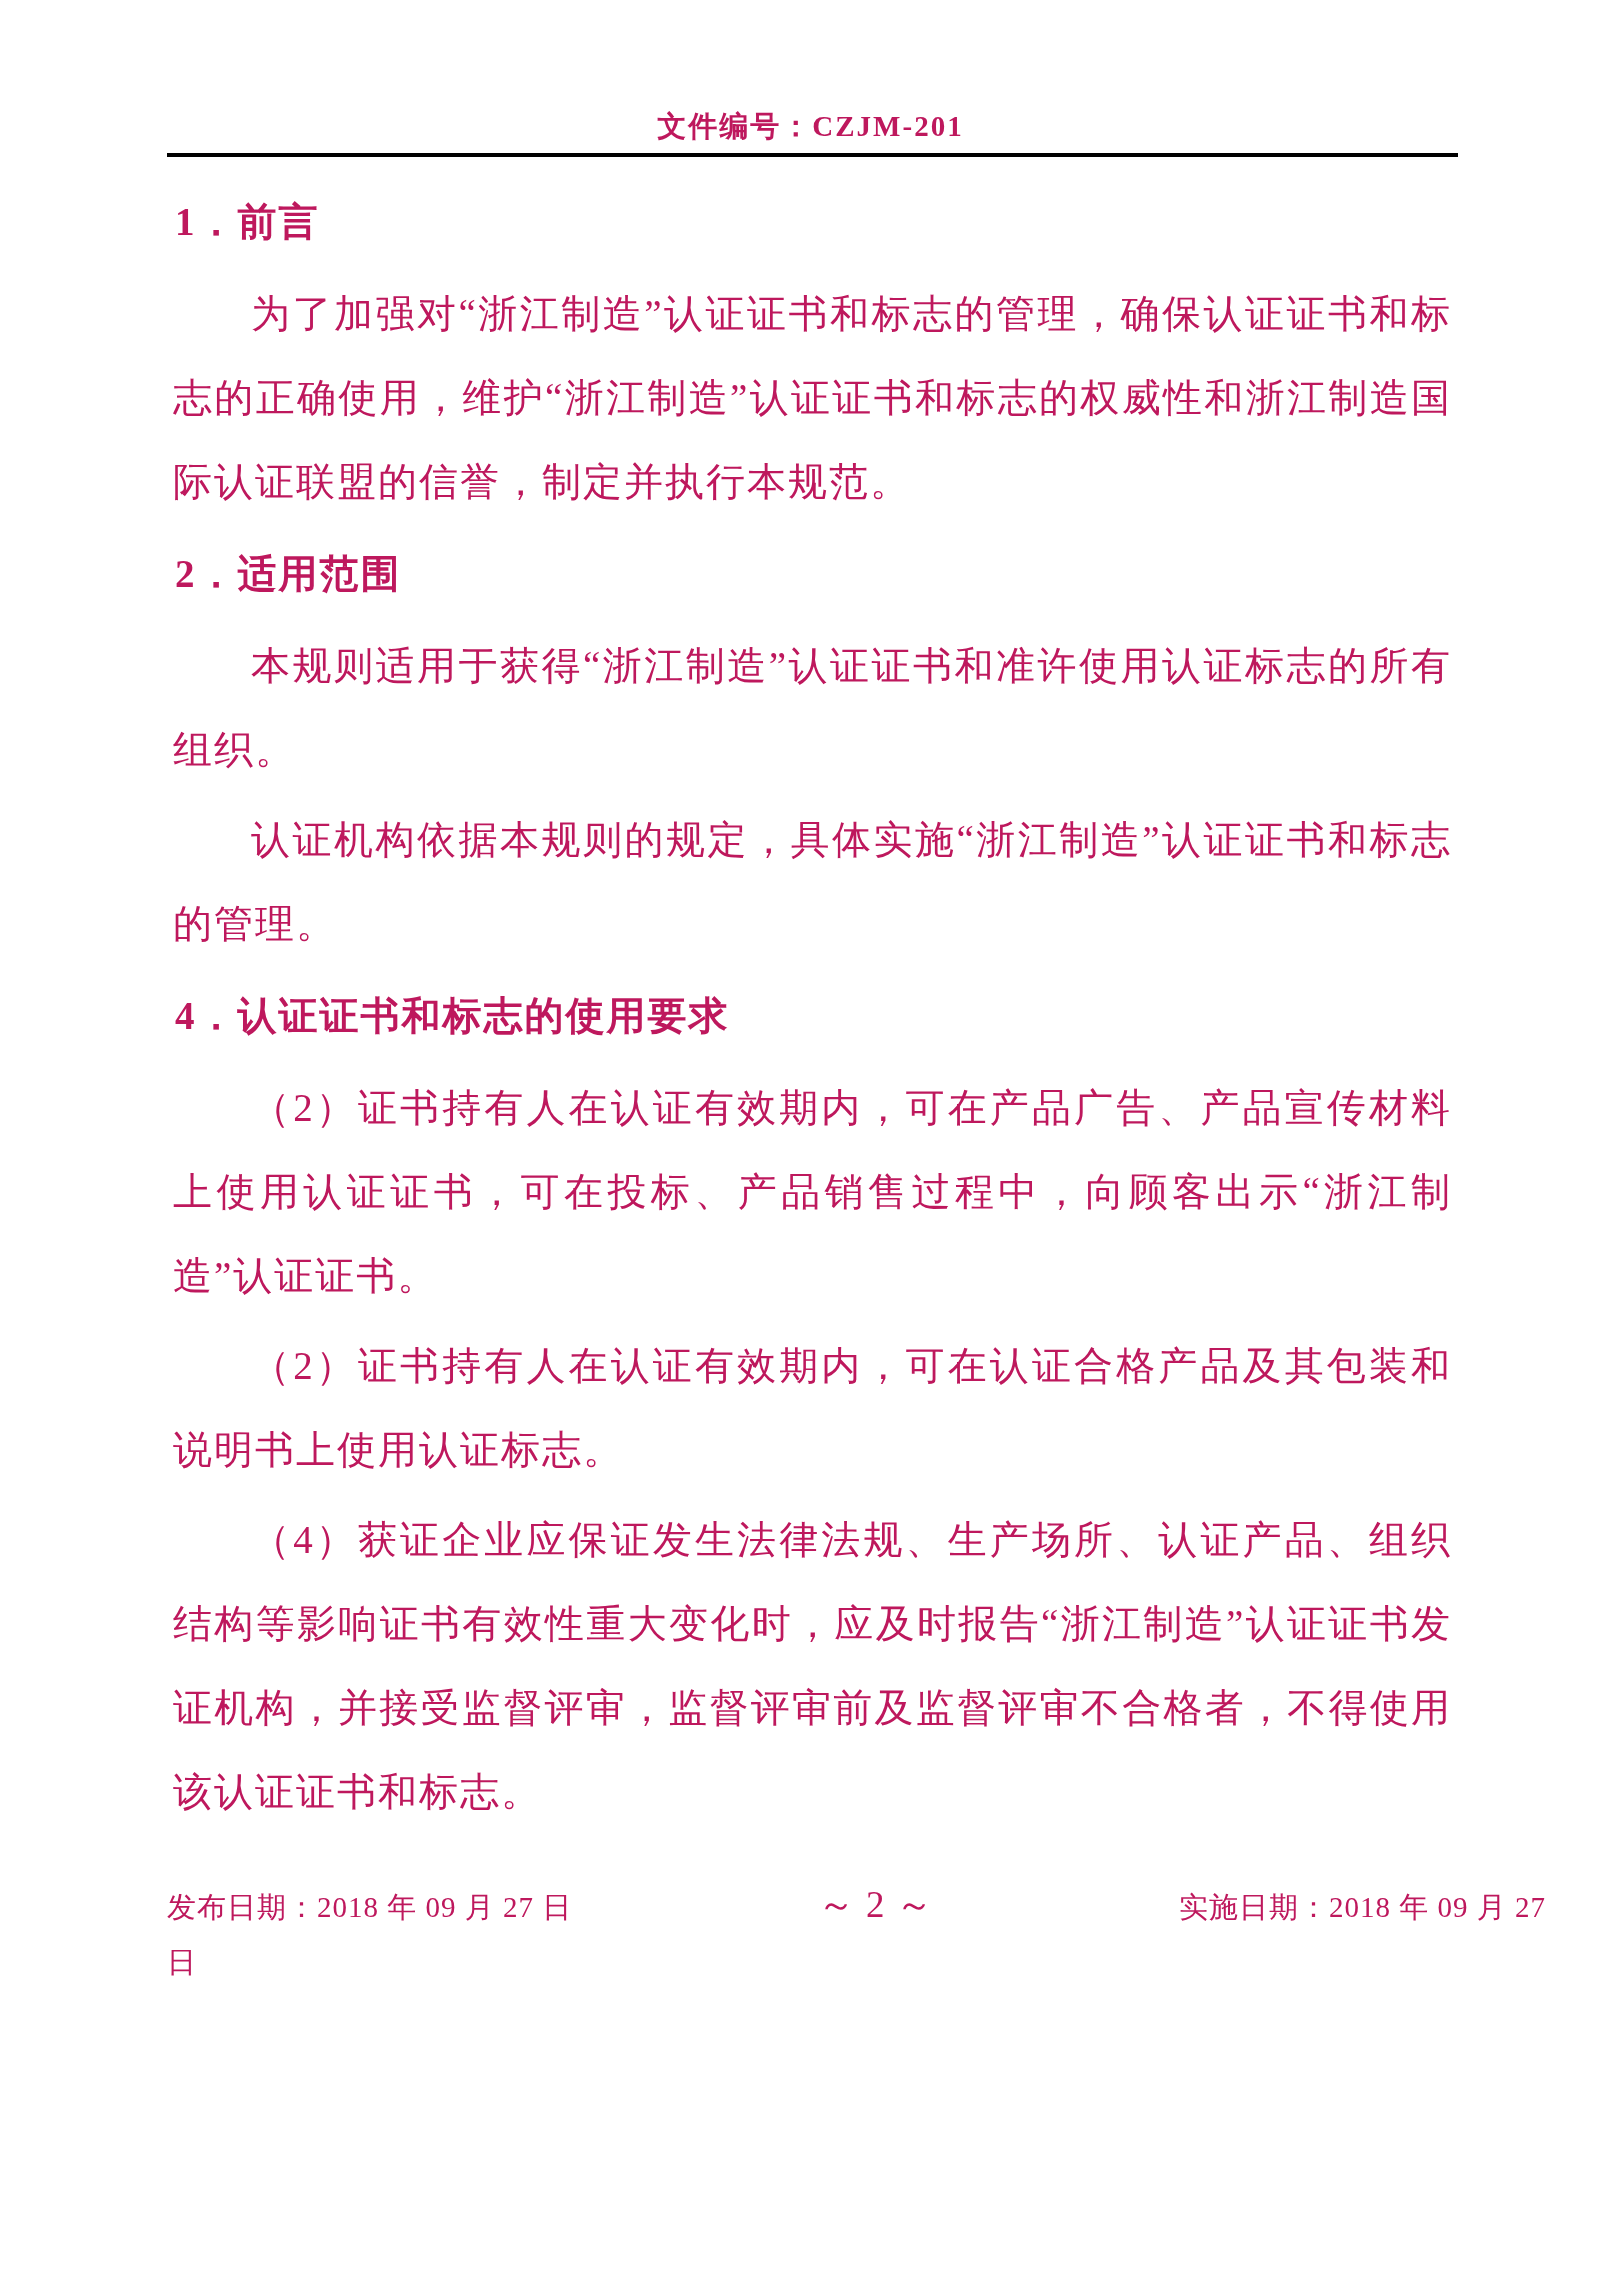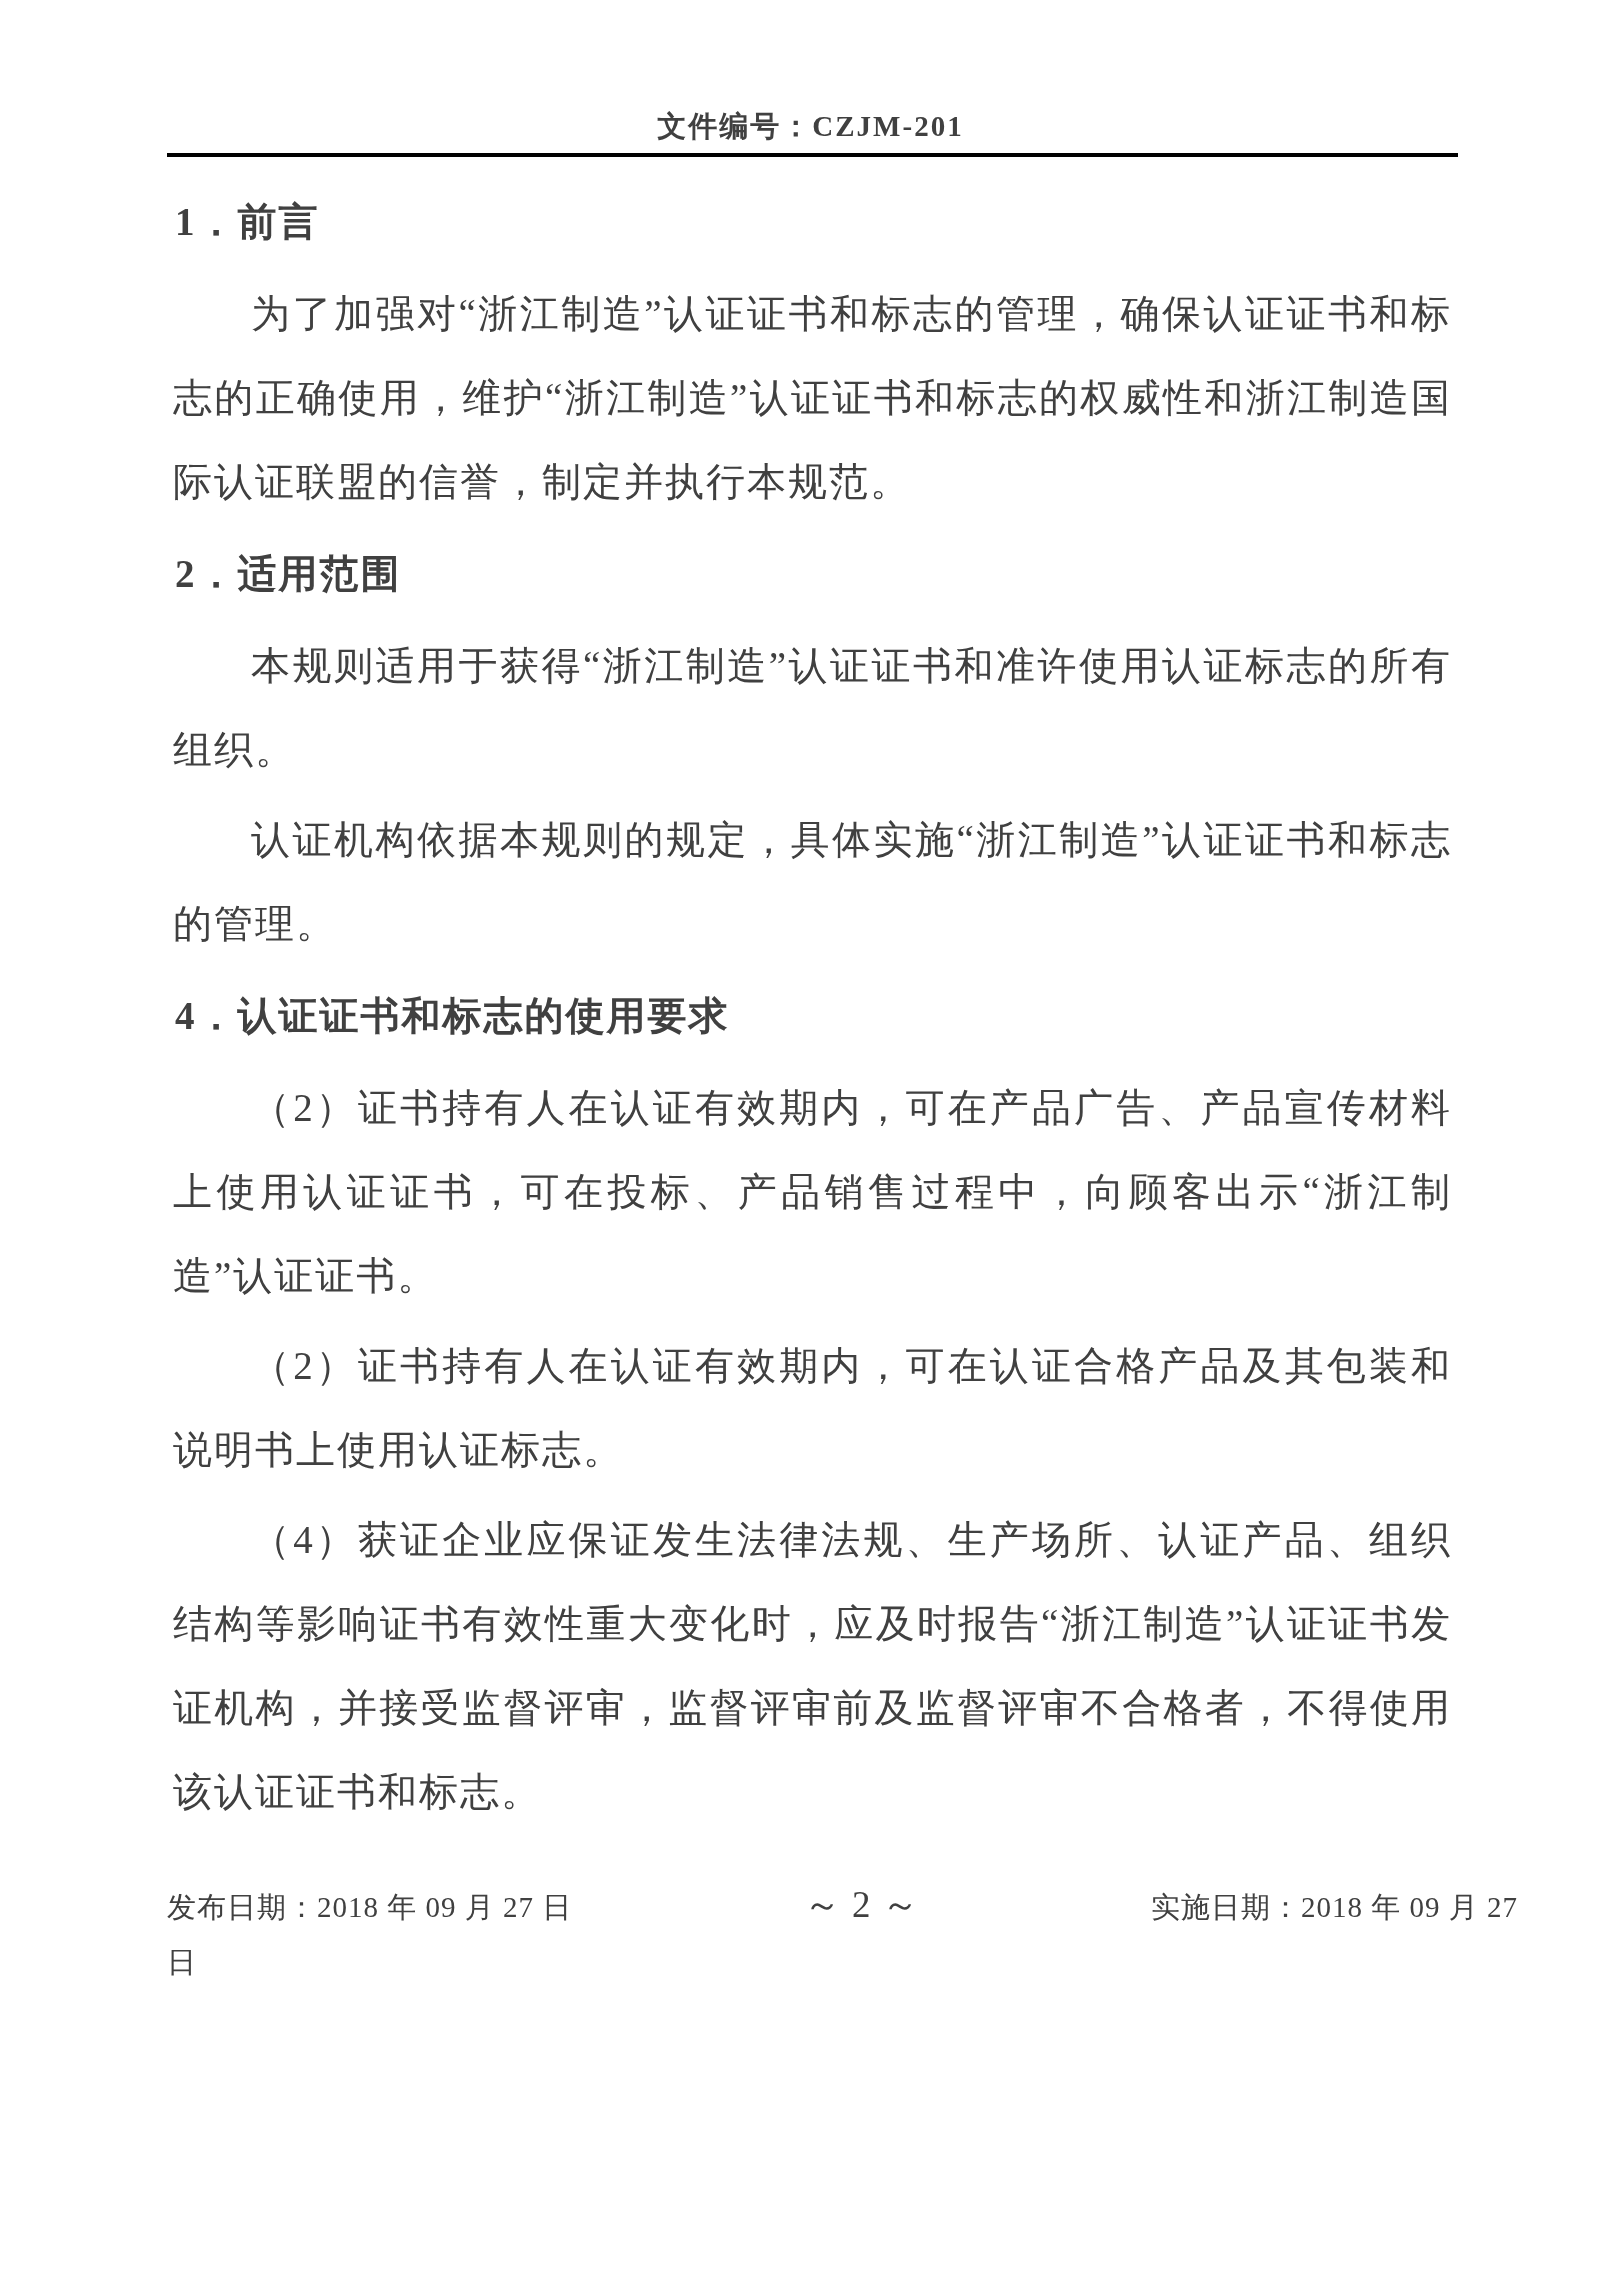--- a/index.html
+++ b/index.html
@@ -5,21 +5,21 @@
   html, body {
     margin: 0;
     padding: 0;
     background: #ffffff;
   }
   .page {
     position: relative;
     width: 1621px;
     height: 2293px;
     background: #ffffff;
-    color: #404040;
+    color: #be185d;
     font-family: "Liberation Serif", "DejaVu Serif", serif;
     overflow: hidden;
     box-sizing: border-box;
   }
   
   .doc-header {
     padding-top: 108px;
     text-align: center;
     font-size: 29px;
     line-height: 37px;
@@ -47,21 +47,21 @@
     font-weight: bold;
     text-align: left;
     letter-spacing: 2px;
   }
   .para {
     margin: 6px;
     text-indent: 2em;
   }
   
   .doc-footer {
-    margin: 43px 103px 0 167px;
+    margin: 43px 75px 0 167px;
     font-size: 29px;
     line-height: 55px;
     letter-spacing: 1px;
   }
   .footer-line1 {
     display: flex;
     justify-content: space-between;
     align-items: baseline;
   }
   .page-number {

